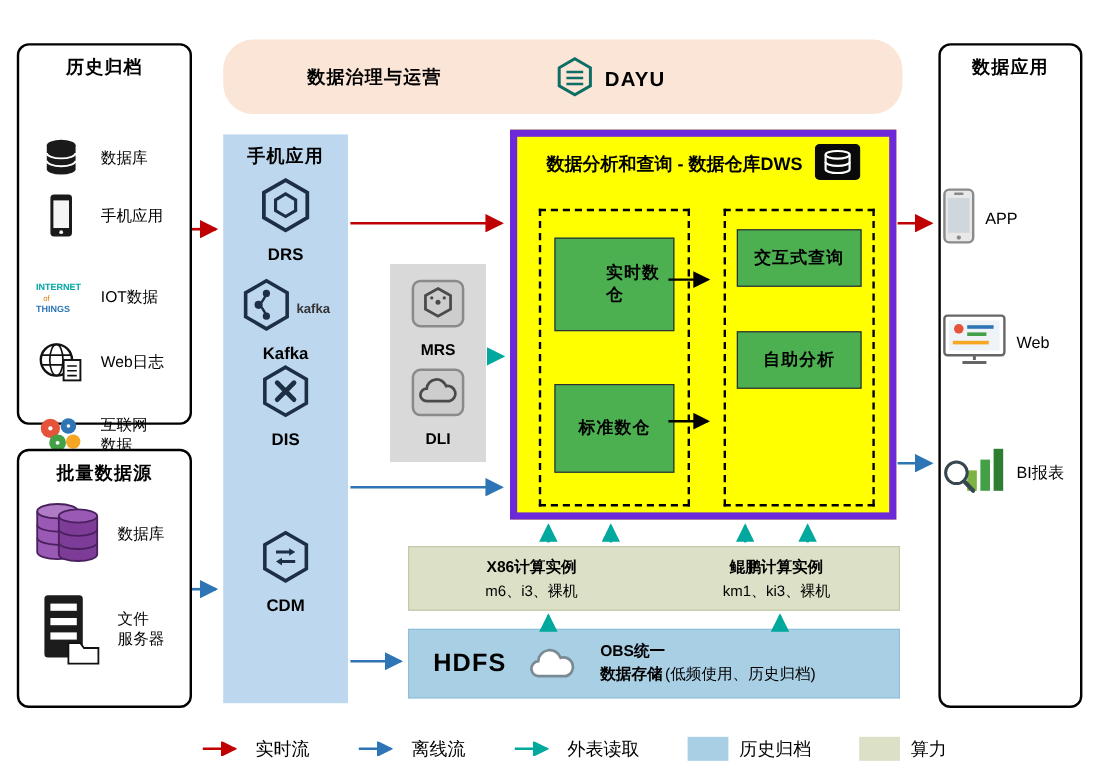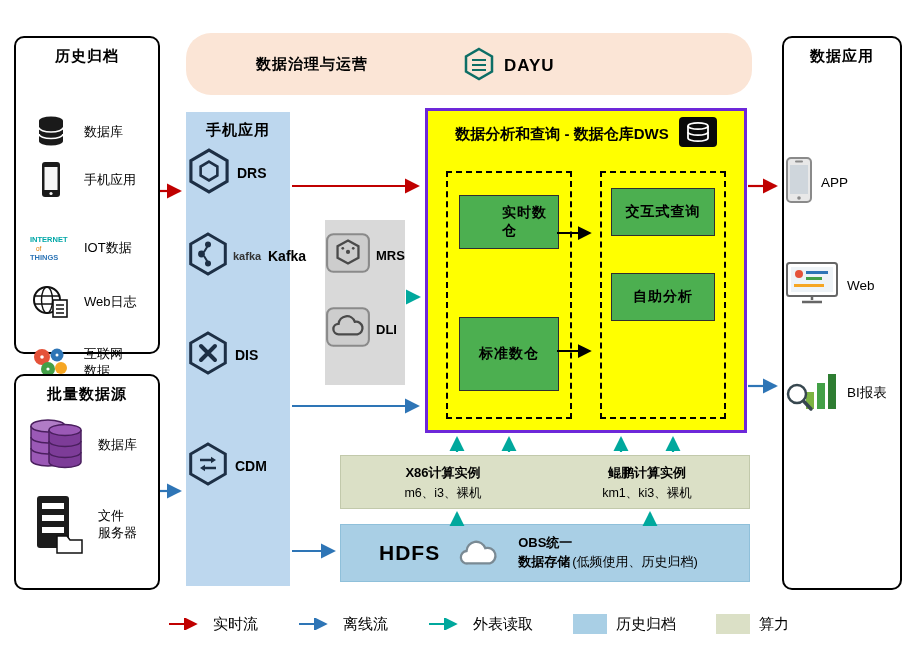--- a/index.html
+++ b/index.html
@@ -17,42 +17,42 @@
   .src-label { font-size:13px; line-height:1.3; white-space:pre-line; }
 
   
   .governance { position:absolute; left:186px; top:33px; width:566px; height:62px; background:#fbe5d6;border-radius:25px; }
   .gov-title { position:absolute; left:70px; top:22px; font-weight:700; font-size:15px; letter-spacing:1px; }
   .dayu-group { position:absolute; left:276px; top:14px; display:flex; align-items:center; gap:8px; }
   .dayu-text { font-weight:700; font-size:17px; letter-spacing:1px; }
 
   
   .ingestion { position:absolute; left:186px; top:112px; width:104px; height:474px; background:#bdd7ee; }
-  .ing-item { position:absolute; left:0; width:100%; display:flex; flex-direction:row; align-items:center; gap:5px; }
+  .ing-item { position:absolute; left:0; width:100%; display:flex; flex-direction:column; align-items:center; gap:5px; }
   .ing-icon-row { display:flex; align-items:center; gap:3px; }
   .svc-label { font-weight:700; font-size:14px; text-align:center; }
 
   
   .services { position:absolute; left:325px; top:220px; width:80px; height:165px; background:#d9d9d9; }
 
   
-  .dws { position:absolute; left:425px; top:108px; width:322px; height:325px; background:#ffff00; border:3px solid #6d28d9; }
+  .dws { position:absolute; left:425px; top:108px; width:322px; height:325px; background:#ffff00; border:6px solid #6d28d9; }
   .dws-title-row { display:flex; justify-content:center; align-items:center; gap:10px; margin-top:6px; }
   .dws-title { font-weight:700; font-size:15px; }
   .dashed { position:absolute; border:2px dashed #000; }
   .green-block { position:absolute; background:#4caf50; border:1px solid #2f2f2f; display:flex; align-items:center; justify-content:center; font-weight:700; font-size:14px; letter-spacing:1px; }
 
   
   .compute { position:absolute; left:340px; top:455px; width:410px; height:54px; background:#dbe0c6; border:1px solid #c2c9ab; display:flex; }
   .compute-half { width:50%; text-align:center; padding-top:8px; }
   .compute-title { font-weight:700; font-size:13px; }
   .compute-sub { font-size:12.5px; margin-top:3px; }
 
   
-  .hdfs { position:absolute; left:340px; top:524px; width:410px; height:58px; background:#a9cfe5; border:1px solid #8fc0da; display:flex; align-items:center; padding-left:38px; gap:16px; }
+  .hdfs { position:absolute; left:340px; top:524px; width:410px; height:58px; background:#a9cfe5; border:1px solid #8fc0da; display:flex; align-items:center; padding-left:20px; gap:16px; }
   .hdfs-label { font-weight:700; font-size:21px; letter-spacing:1px; }
   .obs-block { font-size:13px; line-height:1.45; }
   .obs-bold { font-weight:700; }
   .obs-note { font-weight:400; margin-left:2px; }
 
   
   .app-item { position:absolute; left:0; width:100%; display:flex; flex-direction:row; align-items:center; gap:7px; }
   .app-label { font-size:13.5px; }
 
   
@@ -207,21 +207,21 @@
             <path d="M18,20 22,13.5 M18,24 22,30.5" stroke="#1d2f45" stroke-width="2"></path>
           </svg>
         </span>
         <svg width="30" height="14" viewBox="0 0 30 14">
           <text x="0" y="11" font-size="11" font-weight="bold" fill="#333">kafka</text>
         </svg>
       </span>
       <span class="svc-label">Kafka</span>
     </div>
 
-    <div class="ing-item" style="top:219px;">
+    <div class="ing-item" style="top:192px;">
       <span>
         <svg width="44" height="44" viewBox="0 0 44 44">
           <path d="M22,2 39.3,12 39.3,32 22,42 4.7,32 4.7,12Z" fill="none" stroke="#1d2f45" stroke-width="3"></path>
           <path d="M15,15 29,29 M29,15 15,29" stroke="#1d2f45" stroke-width="4" stroke-linecap="round"></path>
         </svg>
       </span>
       <span class="svc-label">DIS</span>
     </div>
 
     <div class="ing-item" style="top:330px;">
@@ -271,21 +271,21 @@
           <ellipse cx="19" cy="9" rx="10" ry="3.2" fill="none" stroke="#fff" stroke-width="1.8"></ellipse>
           <path d="M9,9 v12 a10,3.2 0 0 0 20,0 v-12" fill="none" stroke="#fff" stroke-width="1.8"></path>
           <path d="M9,15 a10,3.2 0 0 0 20,0" fill="none" stroke="#fff" stroke-width="1.8"></path>
         </svg>
       </span>
     </div>
 
     <div class="dashed" style="left:18px; top:60px; width:126px; height:248px;"></div>
     <div class="dashed" style="left:172px; top:60px; width:126px; height:248px;"></div>
 
-    <div class="green-block" style="left:31px; top:84px; width:100px; height:54px;padding-left:42px;">实时数仓</div>
+    <div class="green-block" style="left:31px; top:84px; width:100px; height:78px;padding-left:42px;">实时数仓</div>
     <div class="green-block" style="left:183px; top:77px; width:104px; height:48px;">交互式查询</div>
 
     <div class="green-block" style="left:31px; top:206px; width:100px; height:74px;">标准数仓</div>
     <div class="green-block" style="left:183px; top:162px; width:104px; height:48px;">自助分析</div>
   </div>
 
   <div class="compute">
     <div class="compute-half">
       <div class="compute-title">X86计算实例</div>
       <div class="compute-sub">m6、i3、裸机</div>

